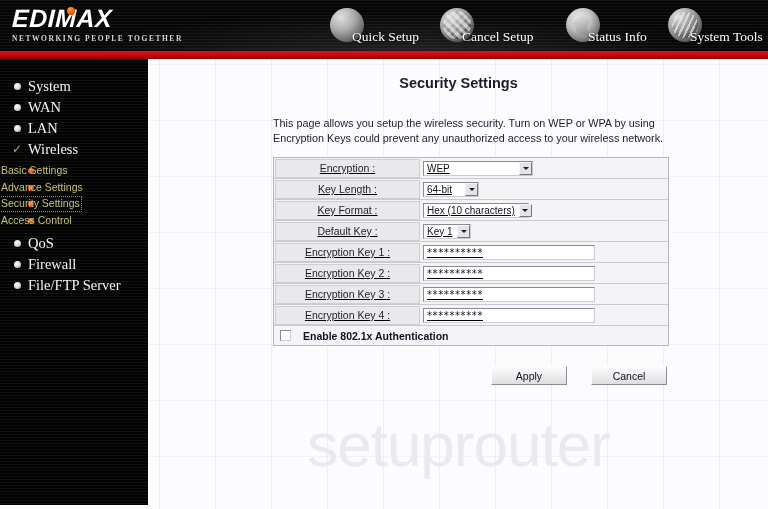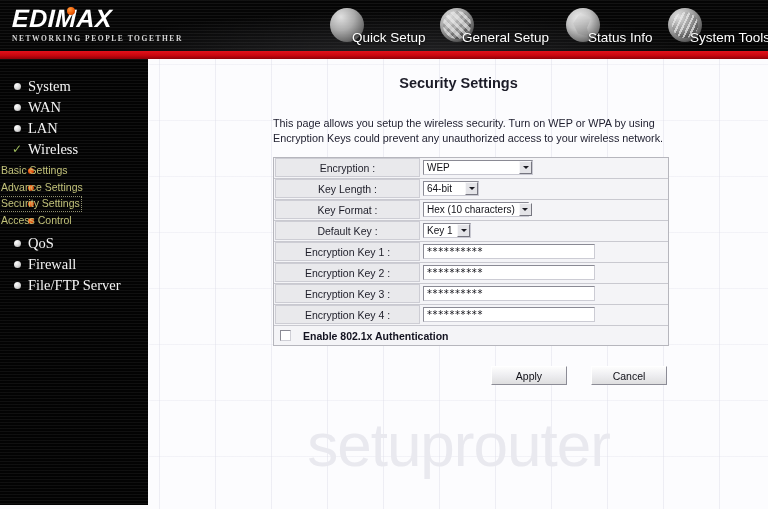--- a/index.html
+++ b/index.html
@@ -136,20 +136,21 @@
   }
   .nav-label {
     margin-left: 22px;
     color: #ffffff;
     font-size: 13.5px;
     white-space: nowrap;
     text-shadow: 0 1px 2px rgba(0,0,0,0.9);
     padding-bottom: 1px;
     position: relative;
     z-index: 2;
+    font-family: Liberation Serif, serif;
   }
 
   
   #sidebar {
     position: absolute; left: 0; top: 59px;
     width: 148px; height: 446px;
     background: #030303;
     background-image: repeating-linear-gradient(
         to bottom,
         rgba(255,255,255,0.05) 0px,
@@ -232,24 +233,25 @@
   
   #form-table {
     position: absolute;
     left: 124px; top: 98px;
     width: 396px;
     border: 1px solid #b6b6bd;
     background: #f3f3f6;
   }
   .frow {
     display: flex;
-    align-items: flex-end;
+    align-items: center;
     height: 21px;
     border-bottom: 1px solid #c9c9d0;
     background: #f4f4f7;
+    text-decoration: underline;
   }
   .frow:last-child { border-bottom: none; }
   .flabel {
     width: 145px;
     height: 19px;
     margin: 1px 0 1px 1px;
     background: #e9e9ec;
     border: 1px solid #cdcdd4;
     display: flex;
     align-items: center;
@@ -399,21 +401,21 @@
       <div id="logo-tag">NETWORKING PEOPLE TOGETHER</div>
     </div>
 
     <div id="nav">
       <div class="nav-item" style="left:0px;">
         <span class="nav-sphere sphere-a"></span>
         <span class="nav-label">Quick Setup</span>
       </div>
       <div class="nav-item" style="left:110px;">
         <span class="nav-sphere sphere-b"></span>
-        <span class="nav-label">General Setup</span>
+        <span class="nav-label">Cancel Setup</span>
       </div>
       <div class="nav-item" style="left:236px;">
         <span class="nav-sphere sphere-c"></span>
         <span class="nav-label">Status Info</span>
       </div>
       <div class="nav-item" style="left:338px;">
         <span class="nav-sphere sphere-d"></span>
         <span class="nav-label">System Tools</span>
       </div>
     </div>

